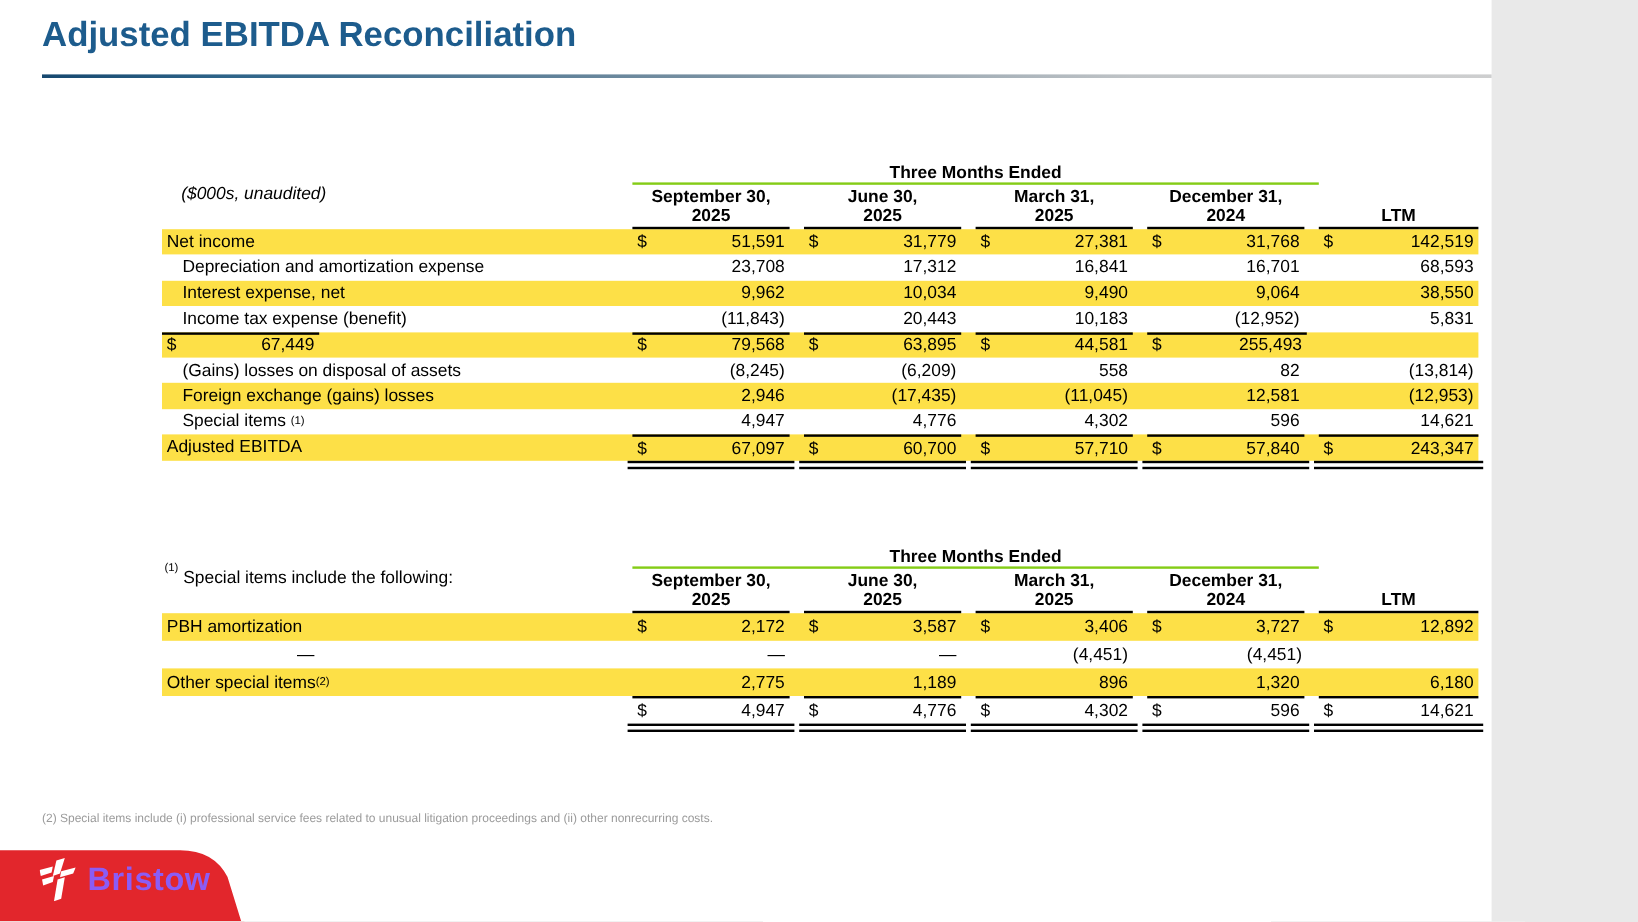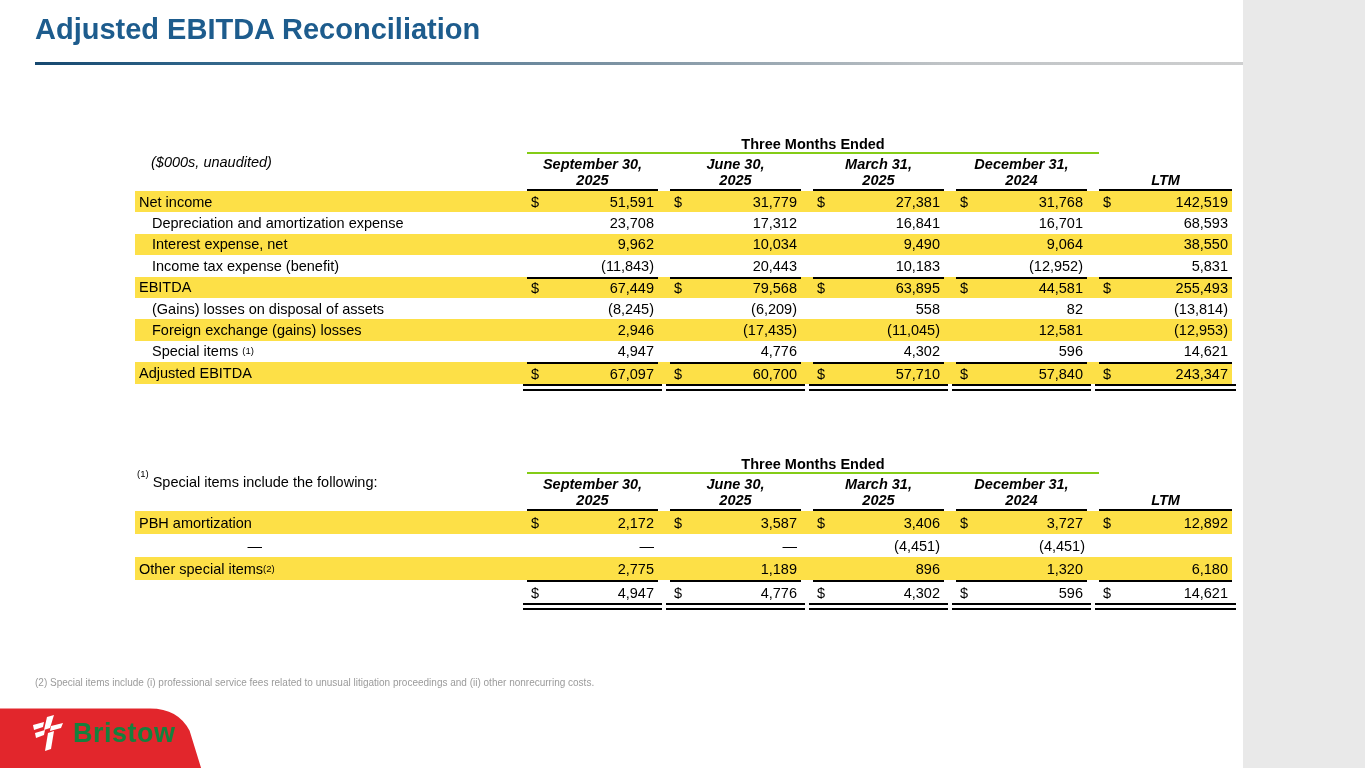--- a/index.html
+++ b/index.html
@@ -25,21 +25,21 @@
   }
   .t-span-row{height:17px;}
   .t-span{
     grid-column:2/6; text-align:center; font-weight:bold;
     border-bottom:2px solid #84cc16; line-height:15px;
   }
   .t-head-row{height:37px;}
   .t-corner{display:flex; align-items:flex-start; padding:0 0 3px 16px; white-space:nowrap;}
   #table2 .t-corner{padding-left:2px;}
   .ital{font-style:italic;}
-  .t-hcell{display:flex;font-style:italic;}
+  .t-hcell{display:flex;}
   .t-hbox{
     width:131px; border-bottom:2px solid #000; display:flex; flex-direction:column;
     justify-content:flex-end; text-align:center; font-weight:bold; line-height:16px;
     padding-bottom:1px; box-sizing:border-box;
   }
   .t-hcell:last-child .t-hbox{width:133px;}
   #table1 .t-row{height:21.4px;}
   #table2 .t-row{height:23px;}
   .t-row.hl{background:#fde047;}
   .t-label{display:flex; align-items:center; padding-left:4px; white-space:nowrap;}
@@ -64,21 +64,21 @@
   }
   
   .footer-blue{position:absolute; left:0; top:711px; width:1365px; height:57px;}
   .pagenum{
     position:absolute; right:32px; top:0; height:57px; display:flex; align-items:center;
     color:#fff; font-size:13px; font-weight:bold;
   }
   .footer-red-svg{position:absolute; left:0; top:702px;}
   .logo{
     position:absolute; left:33px; top:715px; display:flex; align-items:center; gap:8px;
-    color:#15803d; font-weight:bold; font-size:27px; letter-spacing:0.5px;
+    color:#8b5cf6; font-weight:bold; font-size:27px; letter-spacing:0.5px;
   }
 </style>
 </head>
 <body>
 
 <div class="slide">
 
   <h1 class="page-title">Adjusted EBITDA Reconciliation</h1>
   <div class="title-rule"></div>
 
@@ -256,23 +256,20 @@
           </div>
         </div>
         <div class="t-ncell">
           <div class="t-nbox">
             <span class="t-cur"></span>
             <span class="t-val">5,831</span>
           </div>
         </div>
       </div>
       <div class="t-row hl">
-        <div class="t-label">
-          <span>EBITDA</span>
-        </div>
         <div class="t-ncell">
           <div class="t-nbox topline">
             <span class="t-cur">$</span>
             <span class="t-val">67,449</span>
           </div>
         </div>
         <div class="t-ncell">
           <div class="t-nbox topline">
             <span class="t-cur">$</span>
             <span class="t-val">79,568</span>

